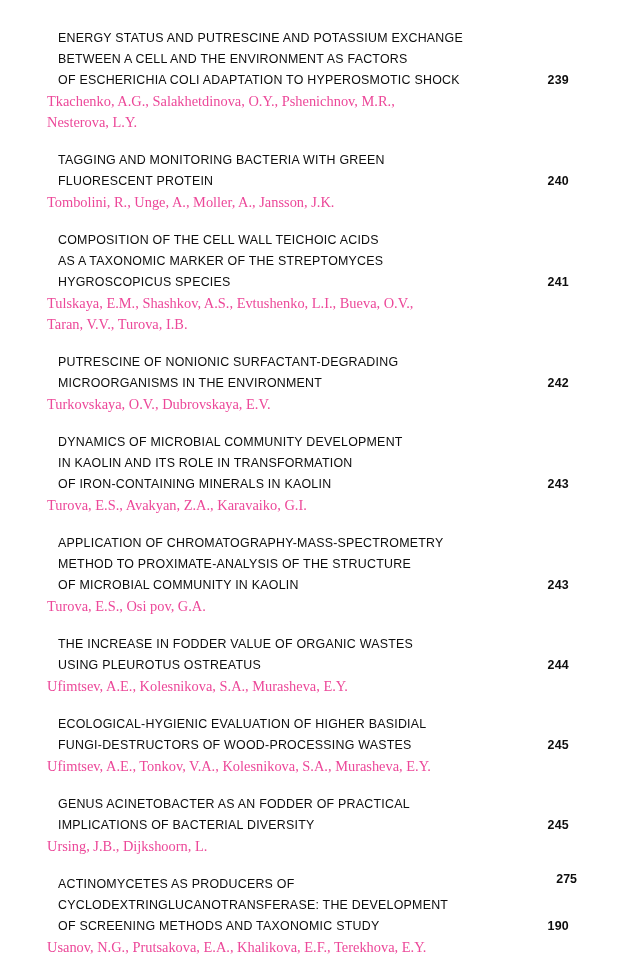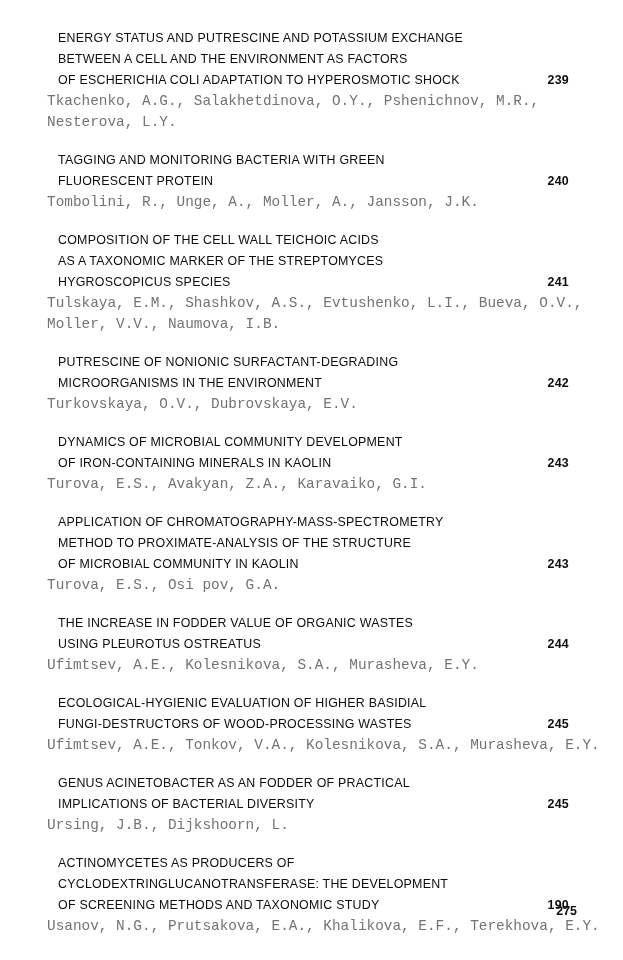--- a/index.html
+++ b/index.html
@@ -39,41 +39,41 @@
   }
   .title-line {
     font-family: "Liberation Sans", sans-serif;
     font-size: 12.4px;
     letter-spacing: 0.25px;
     line-height: 21px;
     color: #0d0d0d;
     white-space: nowrap;
   }
   .authors {
-    font-family: Liberation Mono, monospace;
+    font-family: Liberation Serif, serif;
     font-size: 14.4px;
     line-height: 21px;
-    color: #737373;
+    color: #ec4899;
     padding-left: 0px;
     padding-right: 70px;
     white-space: nowrap;
   }
   .page-num {
     position: absolute;
     right: 8px;
     font-family: "Liberation Sans", sans-serif;
     font-size: 12.4px;
     font-weight: bold;
     line-height: 21px;
     color: #0d0d0d;
   }
   .folio {
     position: absolute;
     right: 46px;
-    bottom: 42px;
+    bottom: 74px;
     font-family: "Liberation Sans", sans-serif;
     font-size: 12.4px;
     font-weight: bold;
     color: #0d0d0d;
   }
 </style>
 </head>
 <body>
 
 <div class="page">
@@ -94,32 +94,33 @@
         </div>
         <div class="authors">Tombolini, R., Unge, A., Moller, A., Jansson, J.K.</div>
       </div>
       <div class="entry">
         <div class="title-block">
           <div class="title-line">COMPOSITION OF THE CELL WALL TEICHOIC ACIDS</div>
           <div class="title-line">AS A TAXONOMIC MARKER OF THE STREPTOMYCES</div>
           <div class="title-line">HYGROSCOPICUS SPECIES<span class="page-num">241</span></div>
         </div>
         <div class="authors">Tulskaya, E.M., Shashkov, A.S., Evtushenko, L.I., Bueva, O.V.,</div>
-        <div class="authors">Moller, V.V., Naumova, I.B.</div>
+        <div class="authors">Taran, V.V., Turova, I.B.</div>
       </div>
       <div class="entry">
         <div class="title-block">
           <div class="title-line">PUTRESCINE OF NONIONIC SURFACTANT-DEGRADING</div>
           <div class="title-line">MICROORGANISMS IN THE ENVIRONMENT<span class="page-num">242</span></div>
         </div>
         <div class="authors">Turkovskaya, O.V., Dubrovskaya, E.V.</div>
       </div>
       <div class="entry">
         <div class="title-block">
           <div class="title-line">DYNAMICS OF MICROBIAL COMMUNITY DEVELOPMENT</div>
+          <div class="title-line">IN KAOLIN AND ITS ROLE IN TRANSFORMATION</div>
           <div class="title-line">OF IRON-CONTAINING MINERALS IN KAOLIN<span class="page-num">243</span></div>
         </div>
         <div class="authors">Turova, E.S., Avakyan, Z.A., Karavaiko, G.I.</div>
       </div>
       <div class="entry">
         <div class="title-block">
           <div class="title-line">APPLICATION OF CHROMATOGRAPHY-MASS-SPECTROMETRY</div>
           <div class="title-line">METHOD TO PROXIMATE-ANALYSIS OF THE STRUCTURE</div>
           <div class="title-line">OF MICROBIAL COMMUNITY IN KAOLIN<span class="page-num">243</span></div>
         </div>

